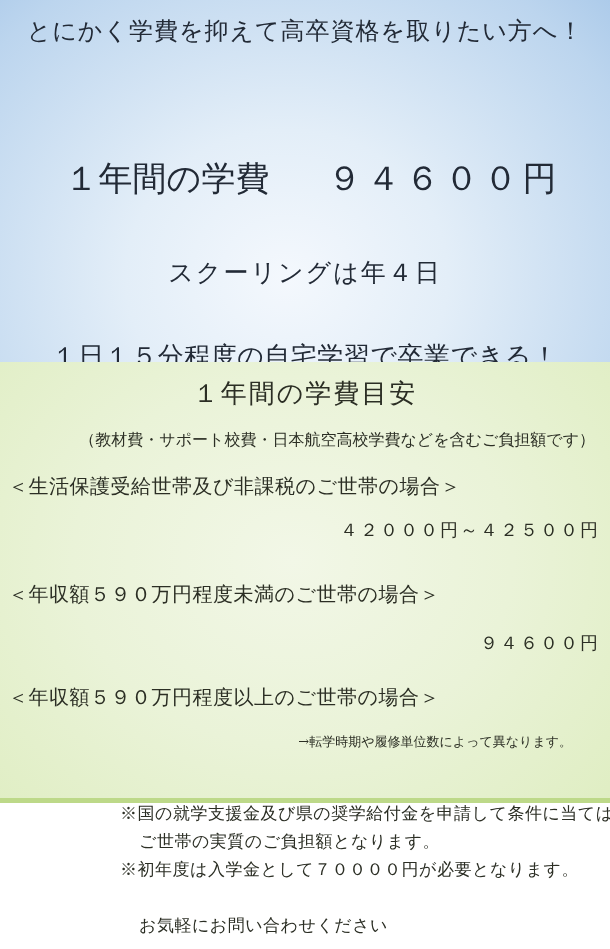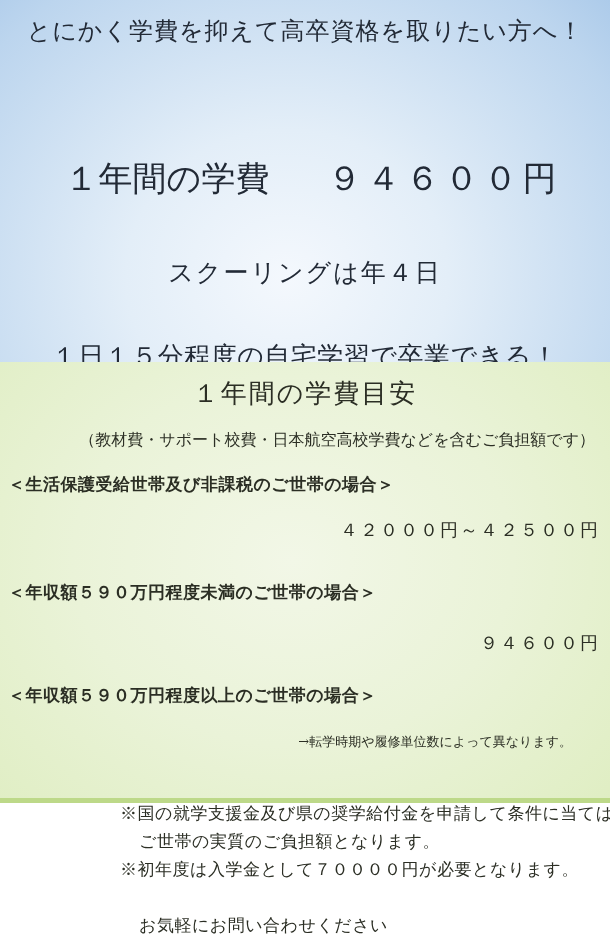--- a/index.html
+++ b/index.html
@@ -39,21 +39,21 @@
   .achievement   { top: 82px;  font-size: 31px; letter-spacing: 1px; color: #cb2427; font-weight: 500; }
   .tuition-row   { top: 158px; display: flex; justify-content: center; align-items: baseline; gap: 58px;
                    left: 16px; right: 0; font-size: 34px; }
   .tuition-amount { letter-spacing: 5px; }
   .tuition-note  { top: 226px; right: 10px; font-size: 16px; letter-spacing: 0.5px; }
   .schooling     { top: 258px; font-size: 25px; letter-spacing: 2px; }
   .study         { top: 308px; font-size: 26px; letter-spacing: 0.5px; margin-top: 33px; }
 
   .g-title       { top: 16px;  font-size: 26px; letter-spacing: 2px; }
   .g-subtitle    { top: 68px;  right: 15px; font-size: 16px; }
-  .case-label    { left: 8px;  font-size: 17px; letter-spacing: 0.5px; font-weight: bold; }
+  .case-label    { left: 8px;  font-size: 20px; letter-spacing: 0.5px; }
   .case-1        { top: 112px; }
   .case-2        { top: 220px; }
   .case-3        { top: 323px; }
   .price         { font-size: 18px; letter-spacing: 2px; }
   .price-1       { top: 157px; right: 10px; }
   .price-2       { top: 270px; right: 10px; }
   .arrow-note-1  { top: 372px; right: 38px; font-size: 13px; }
   .arrow-note-2  { top: 399px; right: 19px; font-size: 17px; }
   .note          { left: 120px; font-size: 17px; letter-spacing: 0.5px; }
   .note.cont     { left: 139px; }

